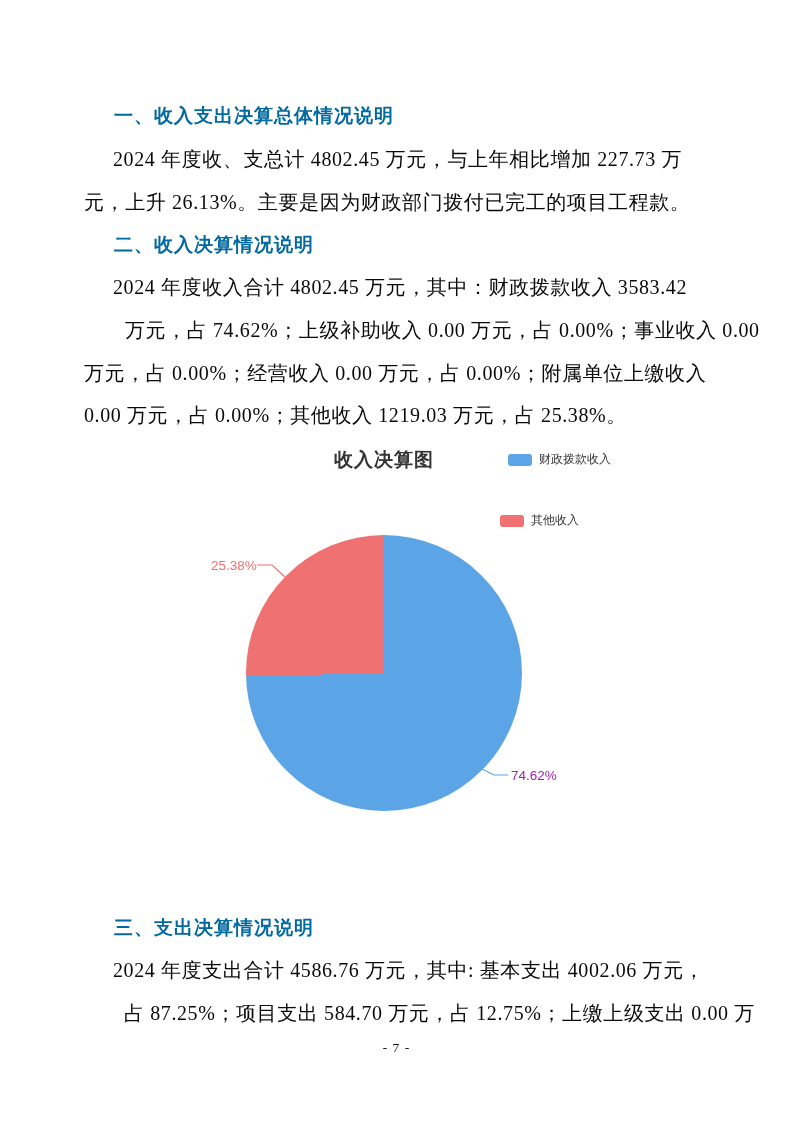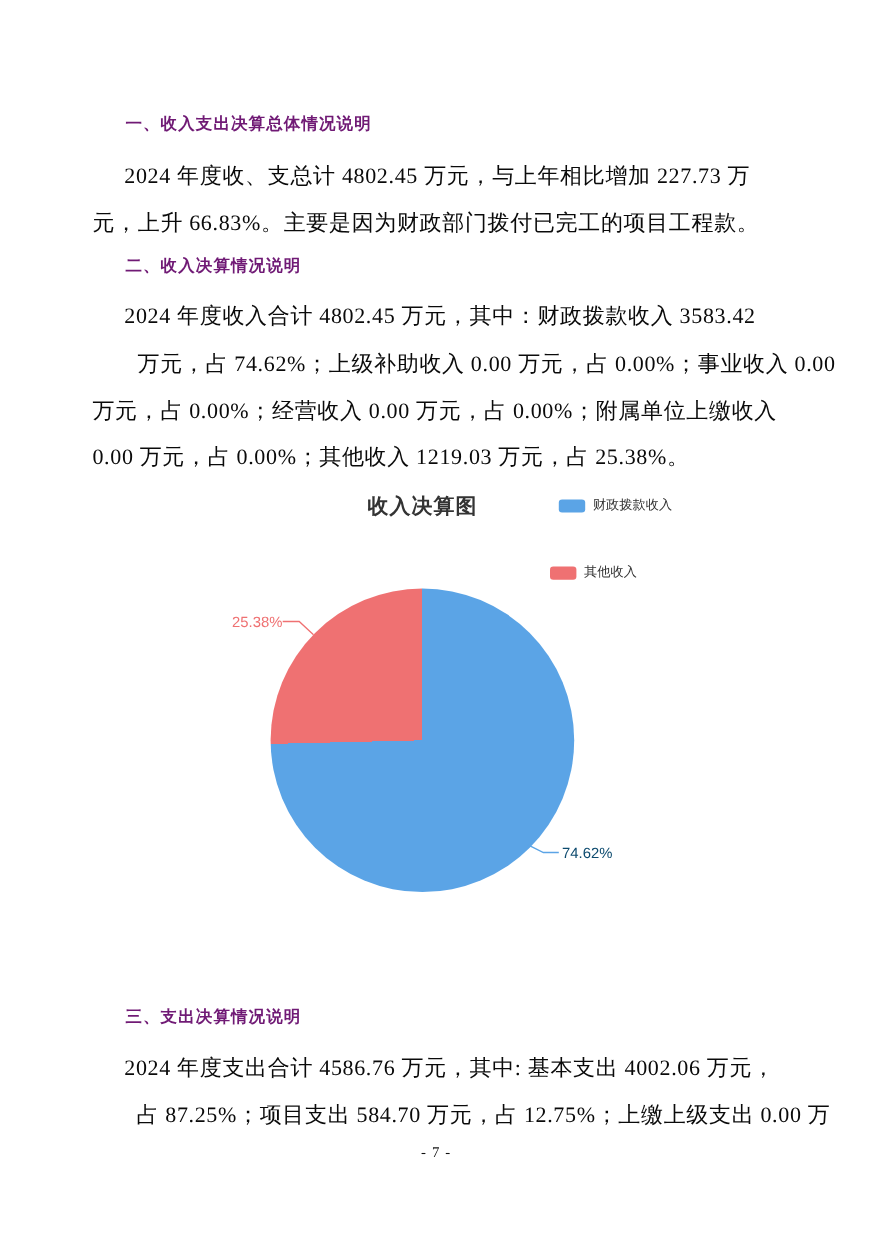--- a/index.html
+++ b/index.html
@@ -8,23 +8,23 @@
     background:#ffffff;
     position:relative;
     overflow:hidden;
     font-family:"Liberation Serif", serif;
     color:#000;
   }
   .abs{position:absolute;white-space:pre;}
   .heading{
     font-family:"Liberation Sans", sans-serif;
     font-weight:bold;
-    font-size:15px;
+    font-size:19px;
     letter-spacing:1px;
-    color:#701a75;
+    color:#0369a1;
   }
   .bodyline{
     font-size:20px;
     letter-spacing:0.6px;
     color:#0a0a0a;
   }
   .chart-title{
     font-family:"Liberation Sans", sans-serif;
     font-weight:bold;
     font-size:19px;
@@ -71,21 +71,21 @@
     color:#111;
   }
 </style>
 </head>
 <body>
 
 <div>
 
   <div class="abs heading" style="left:114px;top:103px;">一、收入支出决算总体情况说明</div>
   <div class="abs bodyline" style="left:113px;top:146px;">2024 年度收、支总计 4802.45 万元，与上年相比增加 227.73 万</div>
-  <div class="abs bodyline" style="left:84px;top:189px;">元，上升 66.83%。主要是因为财政部门拨付已完工的项目工程款。</div>
+  <div class="abs bodyline" style="left:84px;top:189px;">元，上升 26.13%。主要是因为财政部门拨付已完工的项目工程款。</div>
 
   <div class="abs heading" style="left:114px;top:232px;">二、收入决算情况说明</div>
   <div class="abs bodyline" style="left:113px;top:274px;">2024 年度收入合计 4802.45 万元，其中：财政拨款收入 3583.42</div>
   <div class="abs bodyline" style="left:84px;top:317px;margin-left:41px;">万元，占 74.62%；上级补助收入 0.00 万元，占 0.00%；事业收入 0.00</div>
   <div class="abs bodyline" style="left:84px;top:360px;">万元，占 0.00%；经营收入 0.00 万元，占 0.00%；附属单位上缴收入</div>
   <div class="abs bodyline" style="left:84px;top:402px;text-align:right;">0.00 万元，占 0.00%；其他收入 1219.03 万元，占 25.38%。</div>
 
   <div>
     <div class="abs chart-title" style="left:334px;top:447px;">收入决算图</div>
 
@@ -99,21 +99,21 @@
     </div>
 
     <div class="pie" style="background: conic-gradient(rgb(91, 164, 230) 0deg, rgb(91, 164, 230) 74.62%, rgb(239, 113, 114) 0deg);"></div>
 
     <svg id="leader-lines">
       <polyline points="285,577 272,565 257,565" fill="none" stroke-width="1.2" stroke="#EF7172"></polyline>
       <polyline points="480,768 494,775 508,775" fill="none" stroke-width="1.2" stroke="#5BA4E6"></polyline>
     </svg>
 
     <div class="pct-label" style="left: 211px; top: 558px; color: rgb(239, 113, 114);">25.38%</div>
-    <div class="pct-label" style="left: 511px; top: 768px; color: #0c4a6e;">74.62%</div>
+    <div class="pct-label" style="left: 511px; top: 768px; color: #a21caf;">74.62%</div>
   </div>
 
   <div class="abs heading" style="left:114px;top:915px;">三、支出决算情况说明</div>
   <div class="abs bodyline" style="left:113px;top:957px;">2024 年度支出合计 4586.76 万元，其中: 基本支出 4002.06 万元，</div>
   <div class="abs bodyline" style="left:84px;top:1000px;margin-left:40px;">占 87.25%；项目支出 584.70 万元，占 12.75%；上缴上级支出 0.00 万</div>
 
   <div class="footer">- 7 -</div>
 </div>
 
 </body></html>

